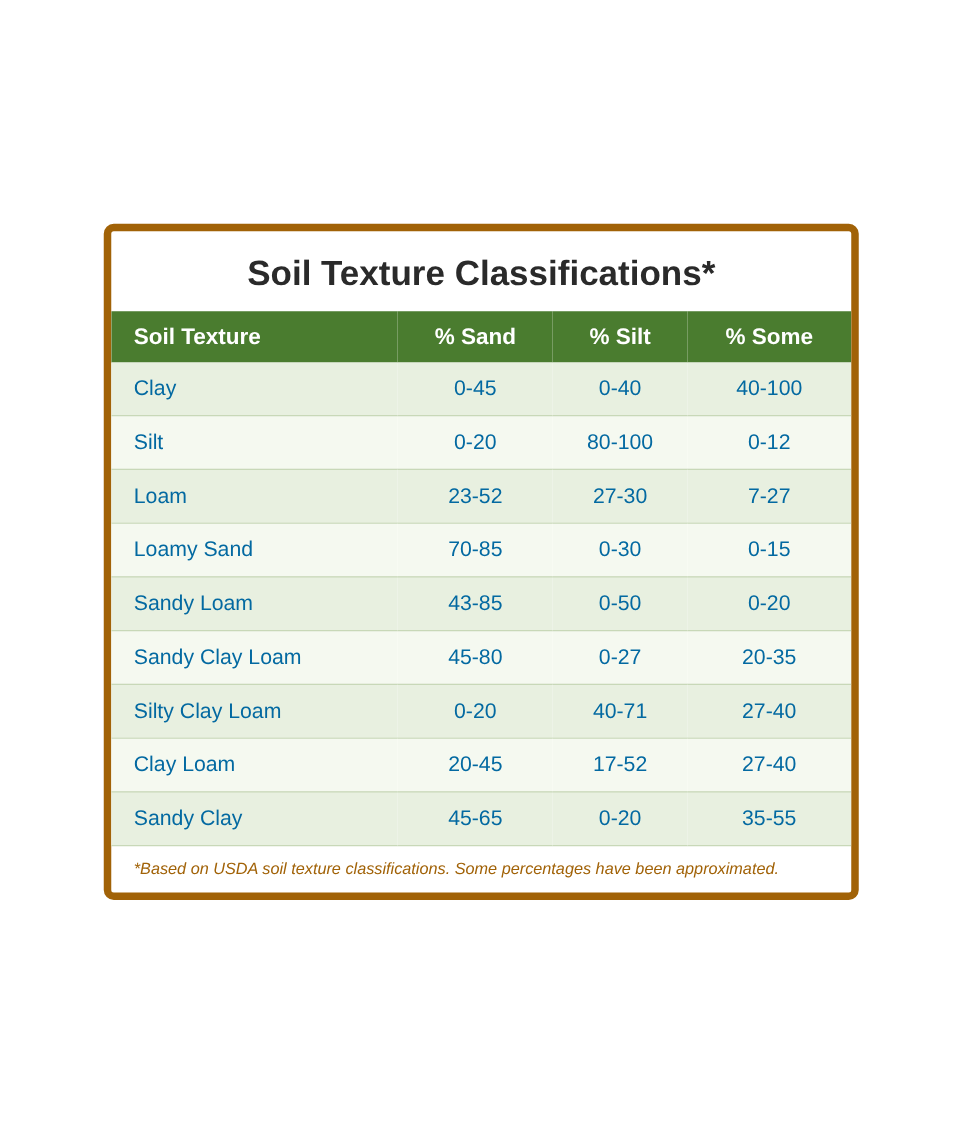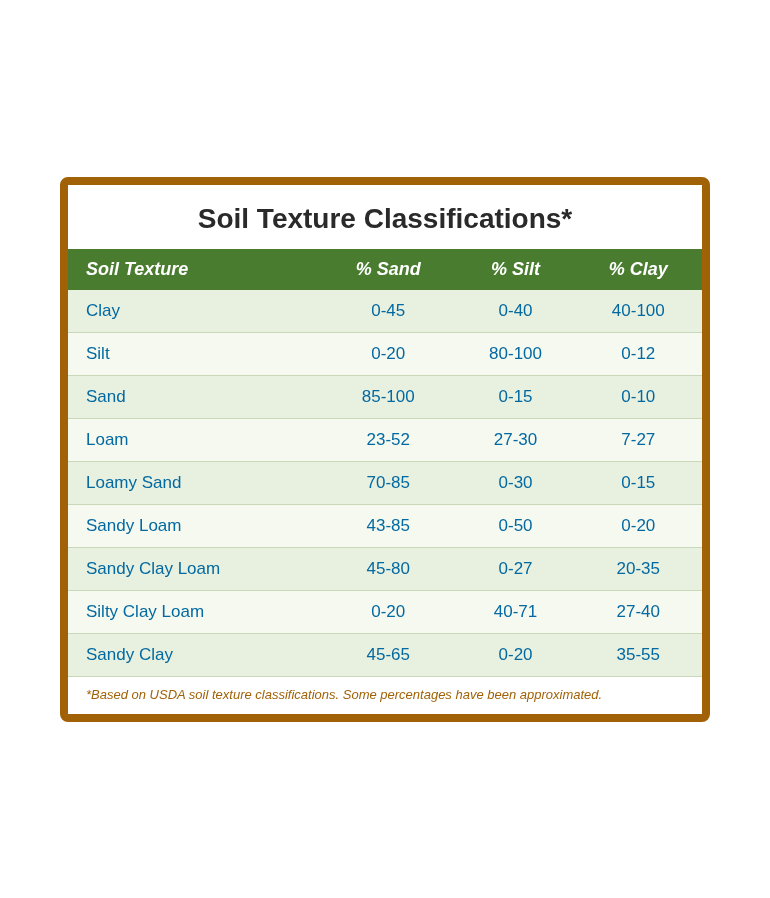--- a/index.html
+++ b/index.html
@@ -12,44 +12,43 @@
       width: 770px;
       height: 898px;
       display: flex;
       align-items: center;
       justify-content: center;
       background: #ffffff;
       font-family: Arial, sans-serif;
     }
 
     .card {
-      width: 650px;
+      width: 604px;
       background: #ffffff;
-      border: 8px solid #a16207;
+      border: 6px solid #a16207;
       border-radius: 8px;
       overflow: hidden;
       padding: 0 0 12px 0;
     }
 
     .card-title {
       text-align: center;
       font-size: 28px;
       font-weight: 900;
       color: #2a2a2a;
       padding: 18px 16px 14px 16px;
     }
 
     table {
       width: 100%;
       border-collapse: collapse;
     }
 
     thead tr {
       background: #4a7c2f;
-      font-style: italic;
     }
 
     thead th {
       color: #ffffff;
       font-size: 18px;
       font-weight: 700;
       padding: 10px 12px;
     }
 
     thead th:first-child {
@@ -90,41 +89,35 @@
 <body>
 
 <div class="card">
   <div class="card-title">Soil Texture Classifications*</div>
   <table>
     <thead>
       <tr>
         <th>Soil Texture</th>
         <th>% Sand</th>
         <th>% Silt</th>
-        <th>% Clay</th>
+        <th>% Some</th>
       </tr>
     </thead>
     <tbody id="table-body">
     <tr>
           <td>Clay</td>
           <td>0-45</td>
           <td>0-40</td>
           <td>40-100</td>
         </tr>
         <tr>
           <td>Silt</td>
           <td>0-20</td>
           <td>80-100</td>
           <td>0-12</td>
-        </tr>
-        <tr>
-          <td>Sand</td>
-          <td>85-100</td>
-          <td>0-15</td>
-          <td>0-10</td>
         </tr>
         <tr>
           <td>Loam</td>
           <td>23-52</td>
           <td>27-30</td>
           <td>7-27</td>
         </tr>
         <tr>
           <td>Loamy Sand</td>
           <td>70-85</td>
@@ -143,20 +136,26 @@
           <td>0-27</td>
           <td>20-35</td>
         </tr>
         <tr>
           <td>Silty Clay Loam</td>
           <td>0-20</td>
           <td>40-71</td>
           <td>27-40</td>
         </tr>
         <tr>
+          <td>Clay Loam</td>
+          <td>20-45</td>
+          <td>17-52</td>
+          <td>27-40</td>
+        </tr>
+        <tr>
           <td>Sandy Clay</td>
           <td>45-65</td>
           <td>0-20</td>
           <td>35-55</td>
         </tr>
       </tbody>
   </table>
   <div class="footnote">*Based on USDA soil texture classifications. Some percentages have been approximated.</div>
 </div>
 

